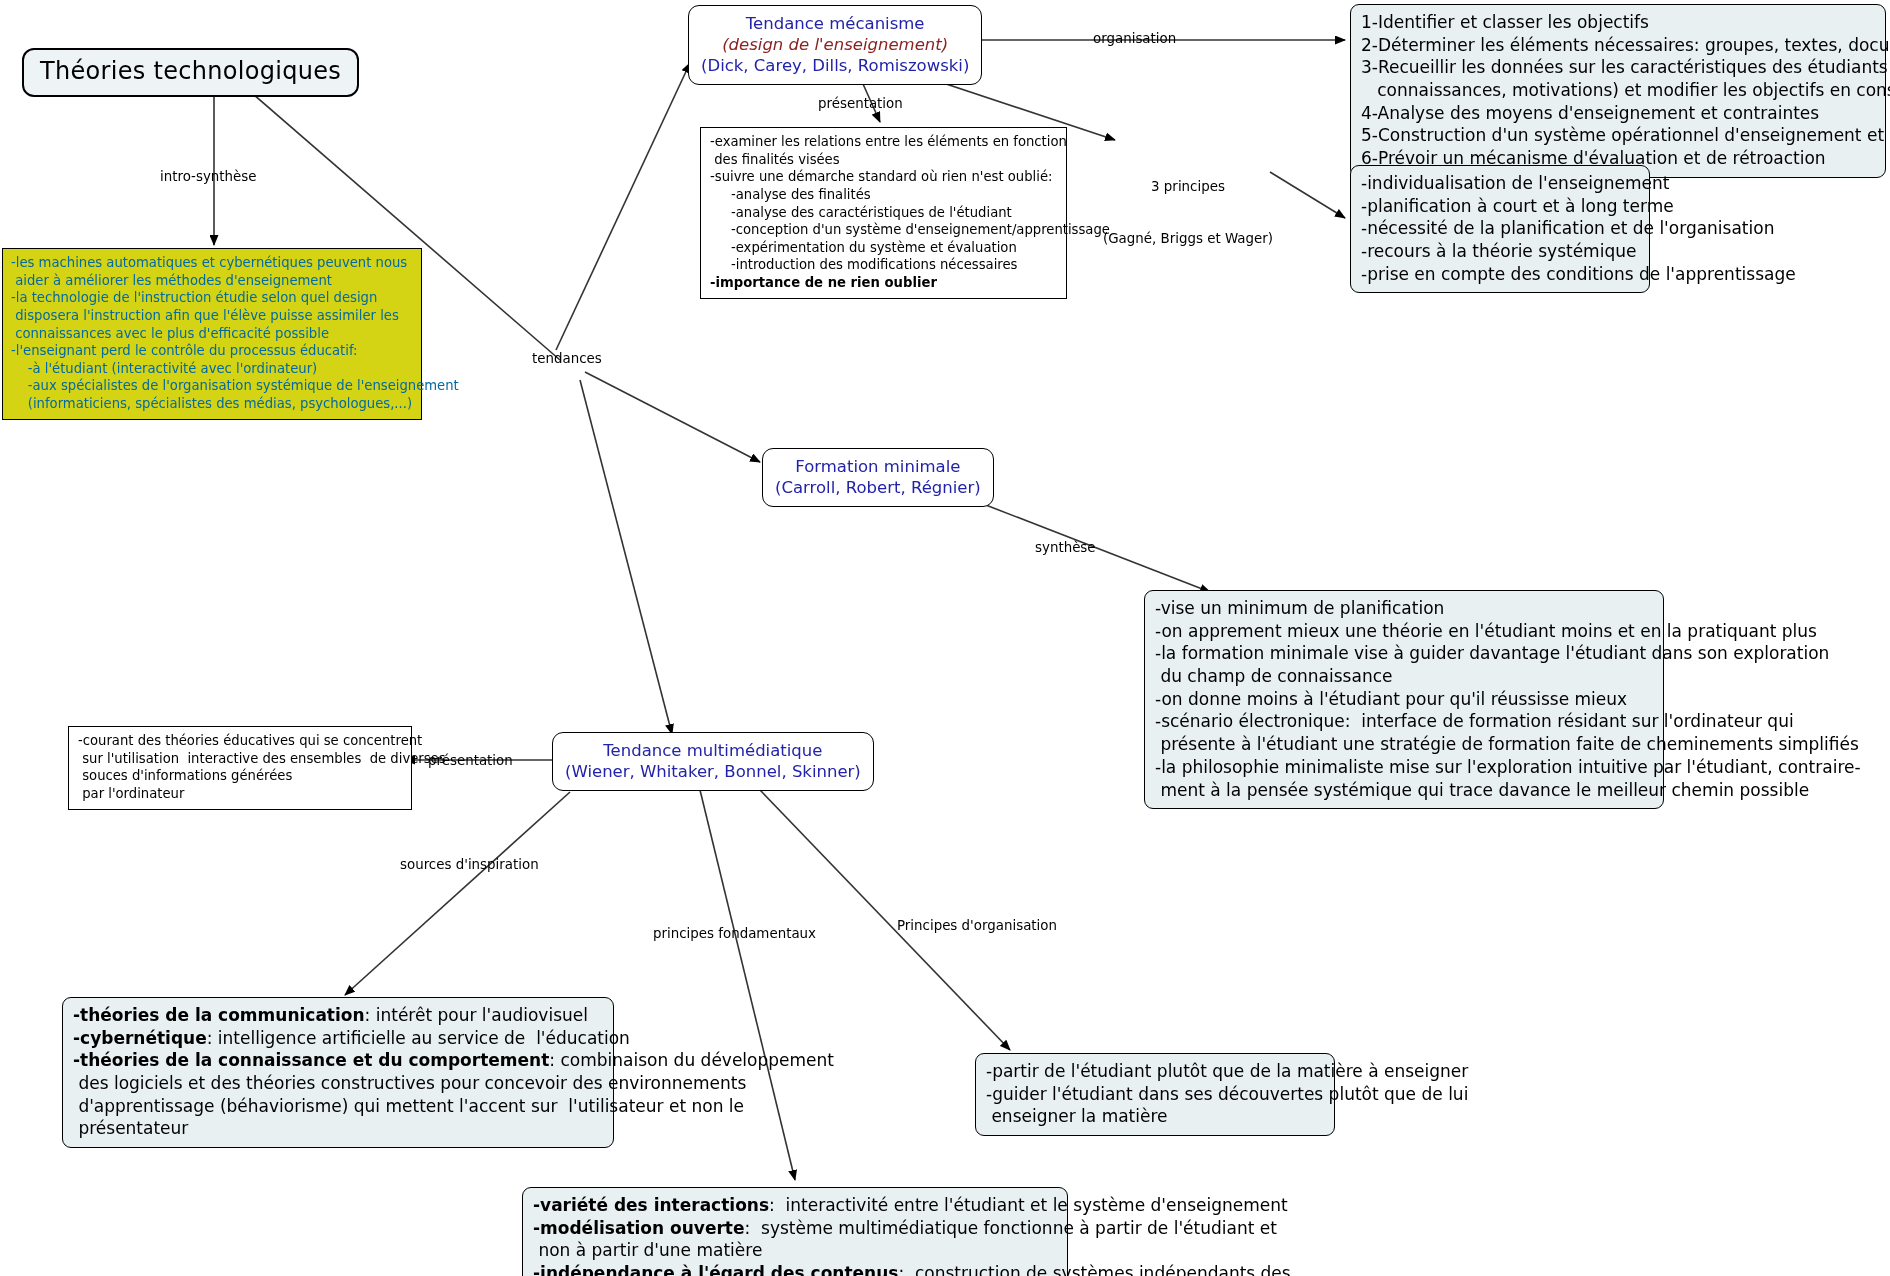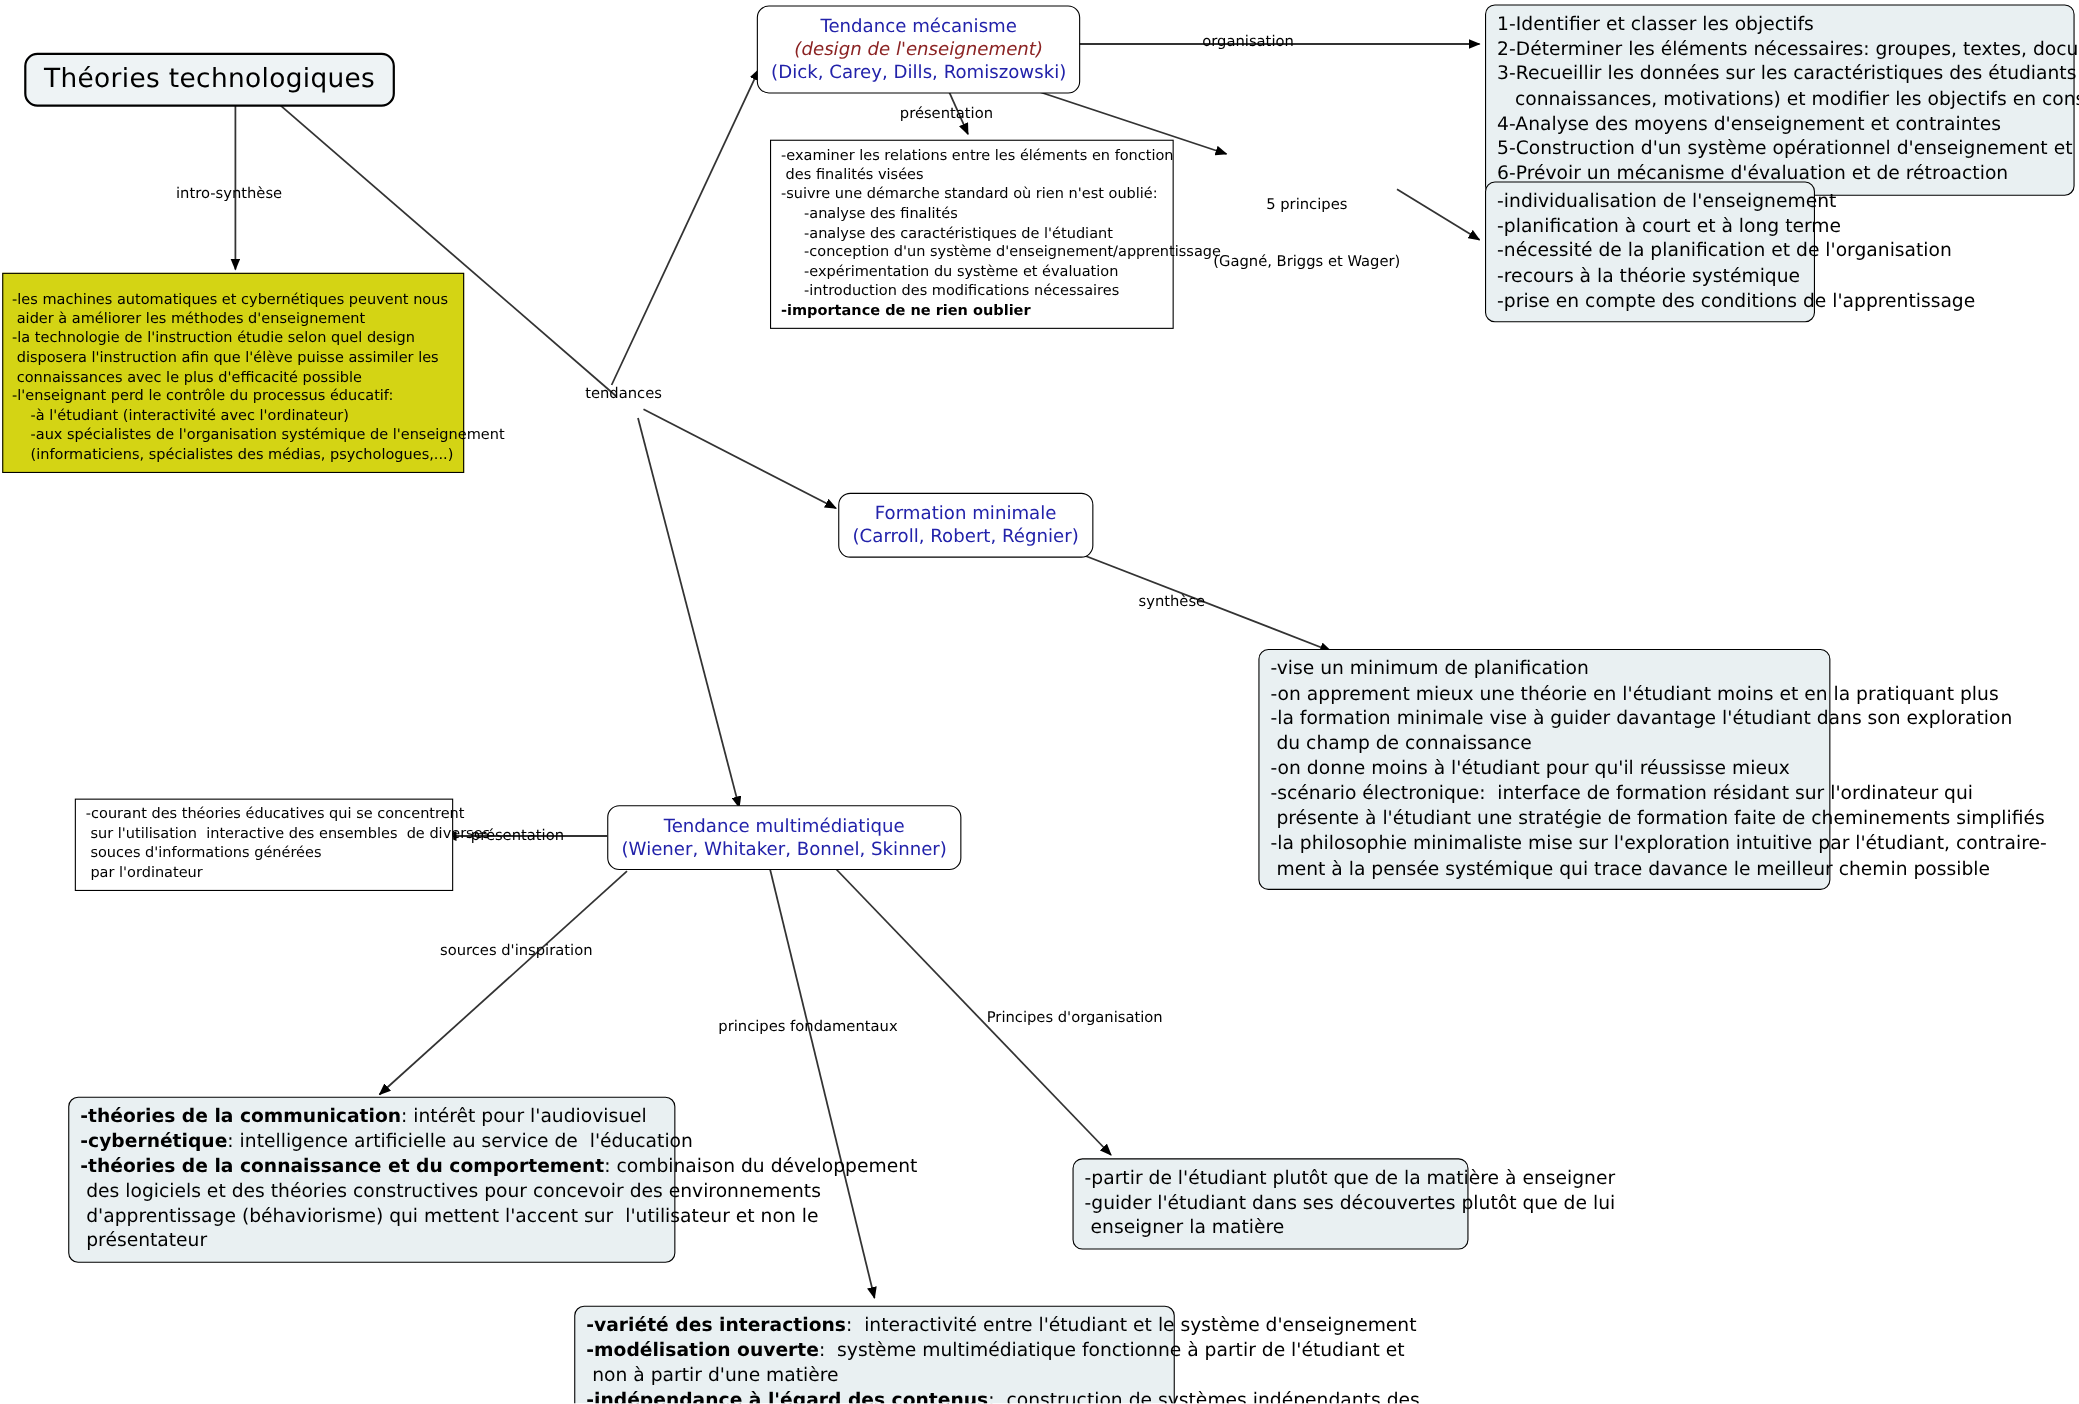--- a/index.html
+++ b/index.html
@@ -81,24 +81,24 @@
     line-height: 1.335;
     padding: 5px 9px 6px 9px;
     white-space: pre;
   }
 
   
   .yellow-node {
     background: #d4d414;
     border: 1.4px solid #000;
     border-radius: 0;
-    color: #000000;
+    color: #0369a1;
     font-size: 13.2px;
     line-height: 1.335;
-    padding: 15px 8px 6px 8px;
+    padding: 5px 8px 6px 8px;
     white-space: pre;
   }
 
   
   .edge-label {
     position: absolute;
     font-size: 13.4px;
     color: #000;
     white-space: pre;
     line-height: 1.3;
@@ -172,21 +172,21 @@
 
   <div class="node detail-node" style="left:1350px; top:4px; width:536px;"><span>1-Identifier et classer les objectifs
 2-Déterminer les éléments nécessaires: groupes, textes, documents, équipement,...
 3-Recueillir les données sur les caractéristiques des étudiants (profils d'apprentissage,
    connaissances, motivations) et modifier les objectifs en conséquence
 4-Analyse des moyens d'enseignement et contraintes
 5-Construction d'un système opérationnel d'enseignement et d'apprentissage
 6-Prévoir un mécanisme d'évaluation et de rétroaction</span></div>
 
   <div class="edge-label" style="left:1098px; top:143px; width:180px;">
-    <div>5 principes</div>
+    <div>3 principes</div>
     <div>(Gagné, Briggs et Wager)</div>
   </div>
 
   <div class="node detail-node" style="left:1350px; top:165px; width:300px;"><span>-individualisation de l'enseignement
 -planification à court et à long terme
 -nécessité de la planification et de l'organisation
 -recours à la théorie systémique
 -prise en compte des conditions de l'apprentissage</span></div>
 
   <div class="node concept-node" style="left:762px; top:448px;">

